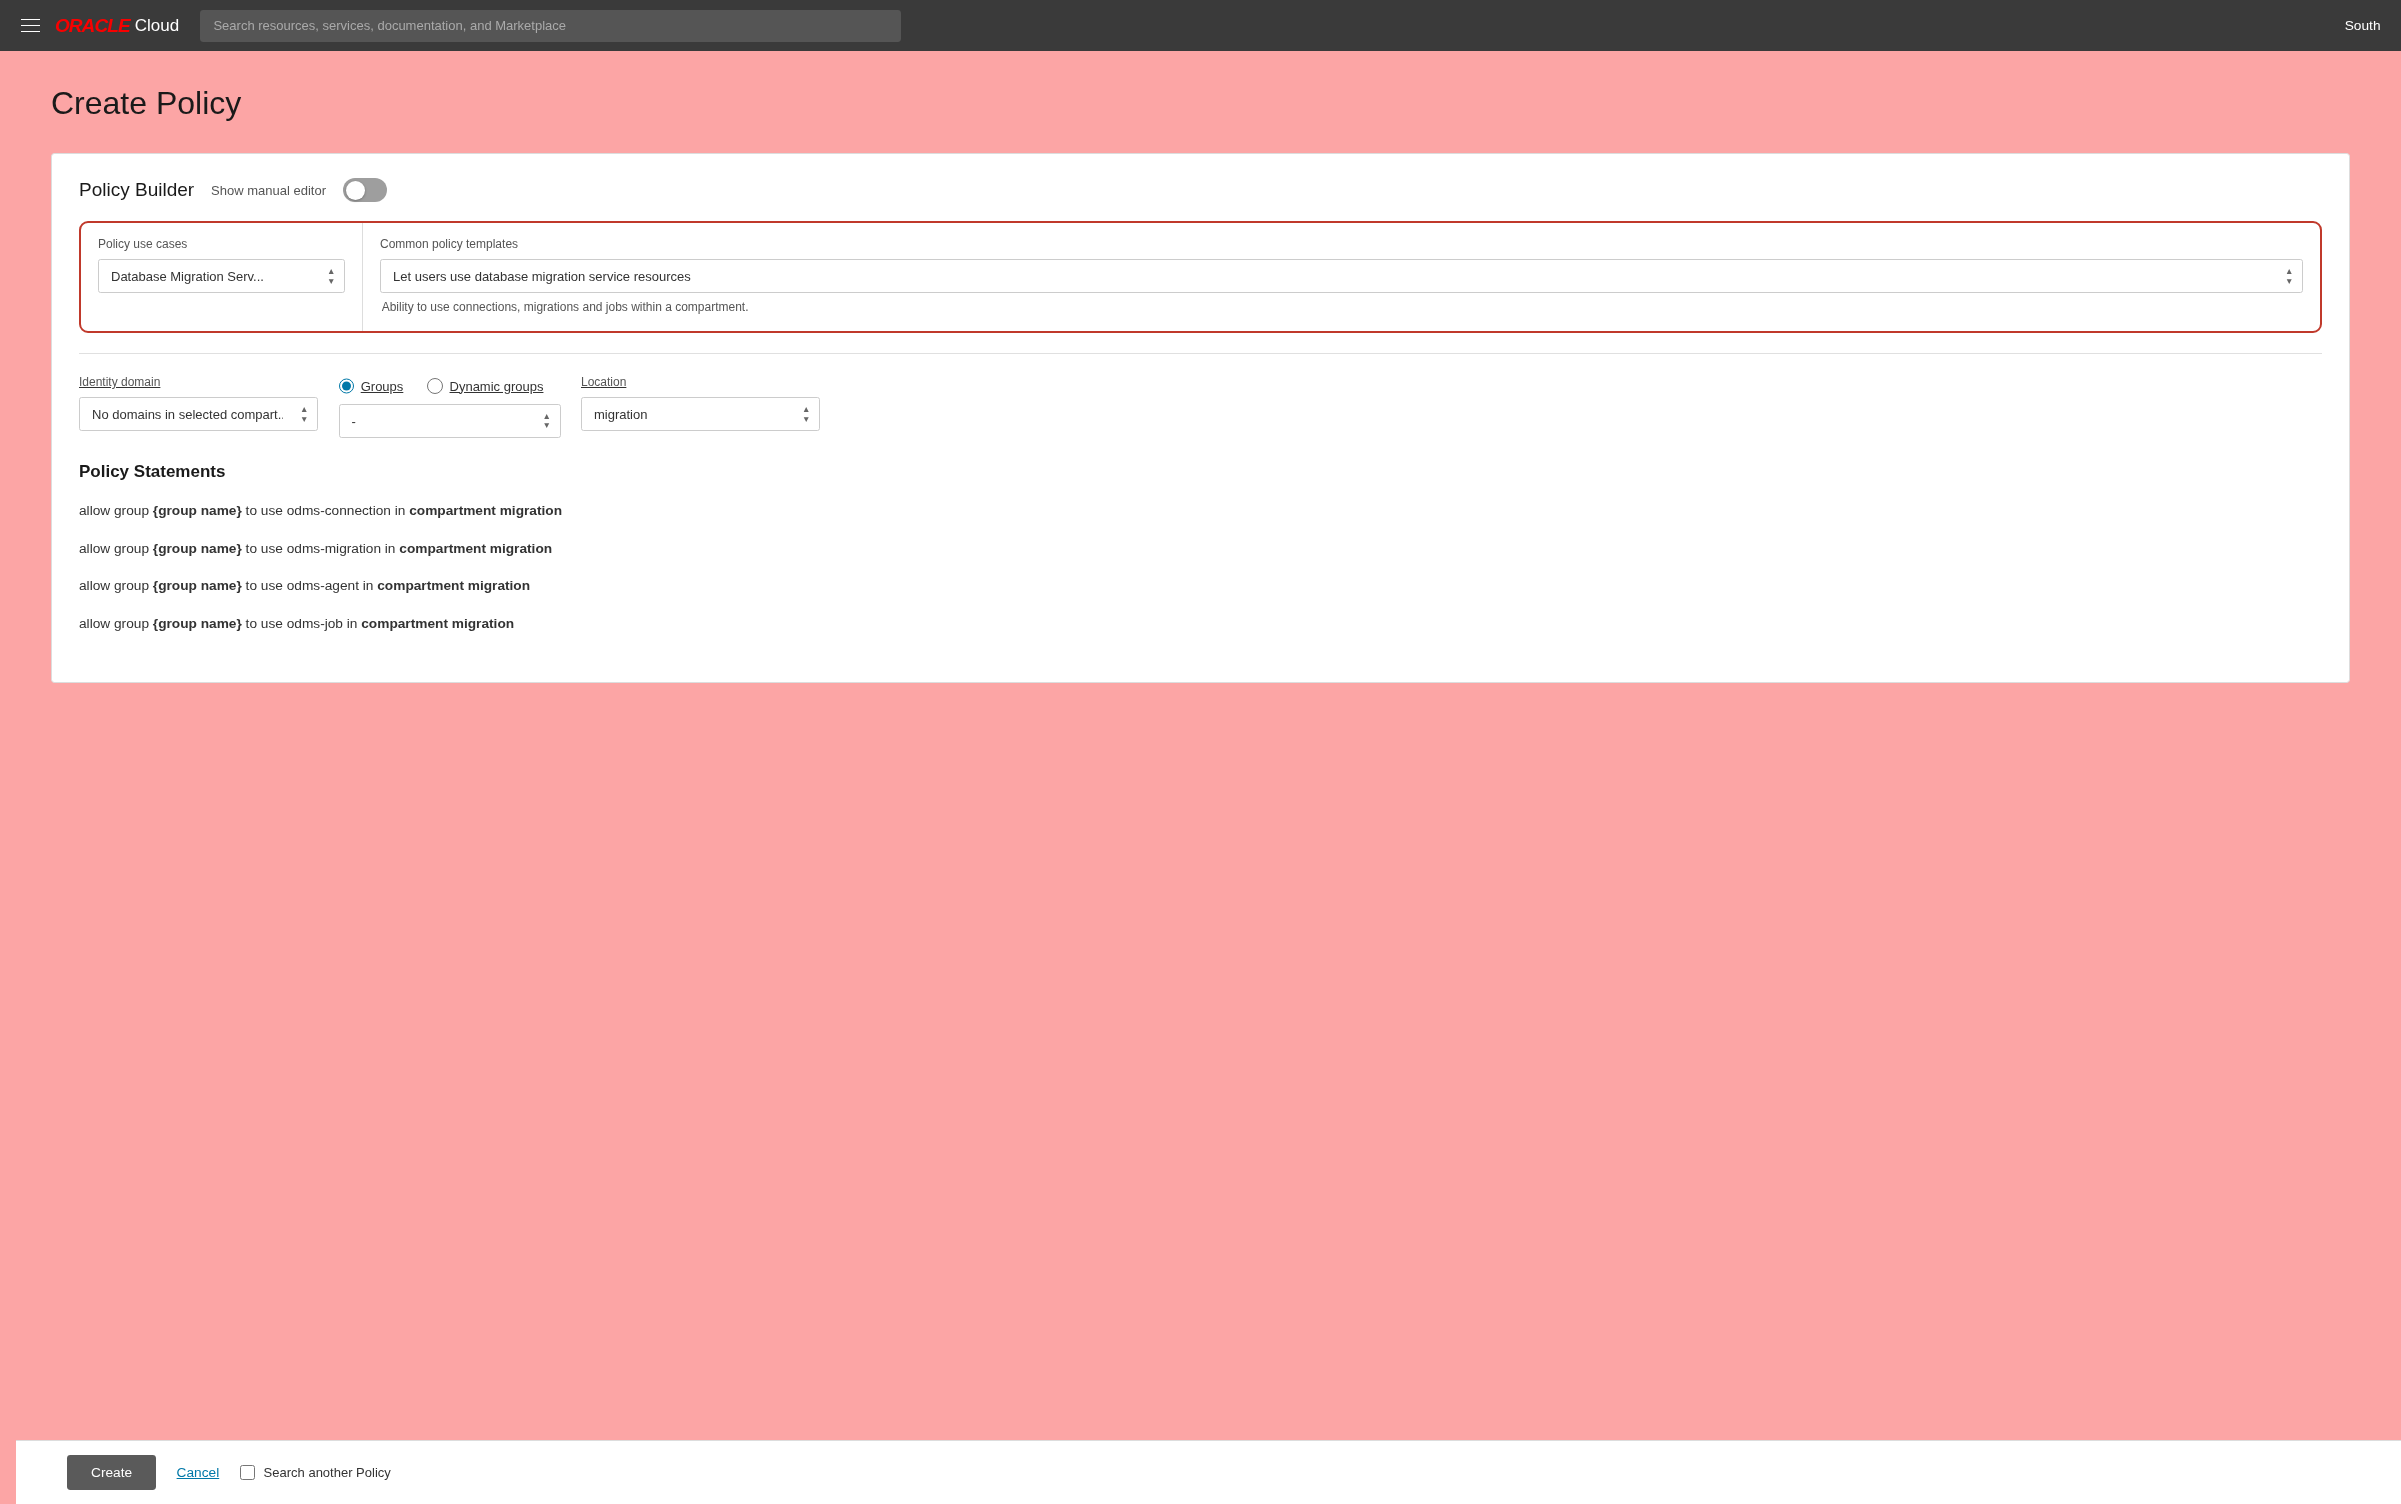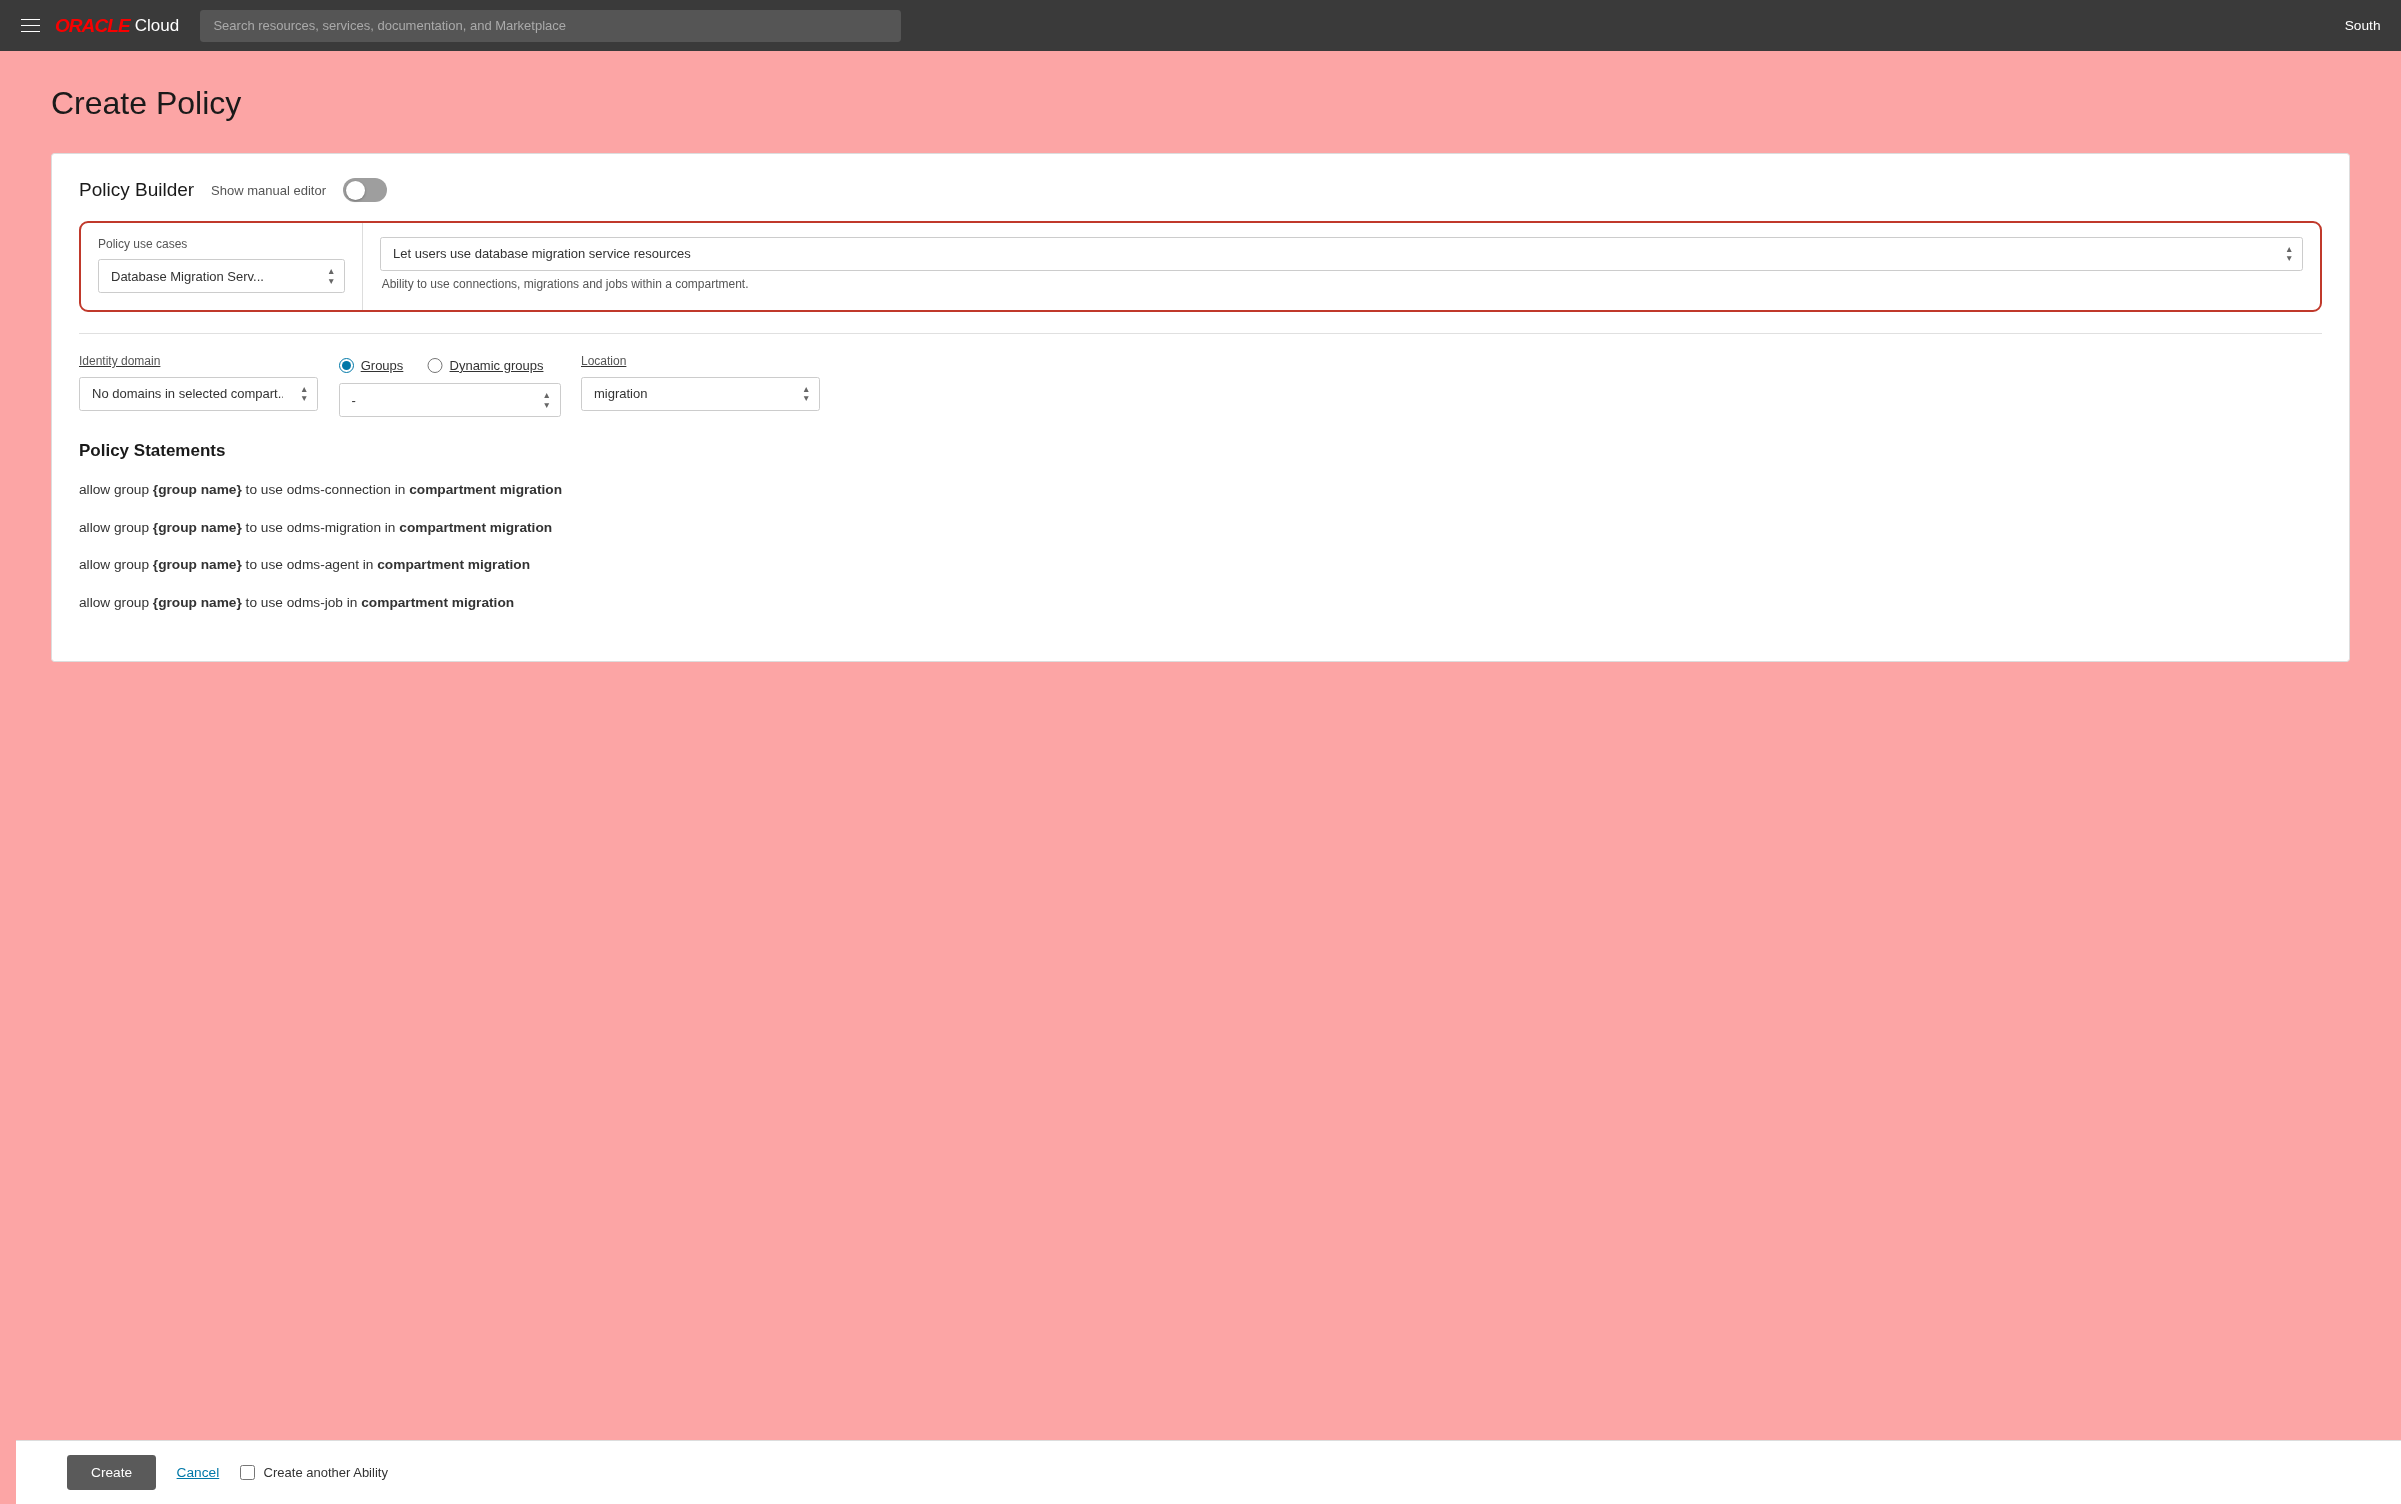--- a/index.html
+++ b/index.html
@@ -302,20 +302,21 @@
             <option>Identity</option>
           </select>
           <div class="select-arrow">
             <span>▲</span>
               <span>▼</span>
           </div>
         </div>
       </div>
 
       <div class="common-policy-col">
+        <div class="field-label">Common policy templates</div>
         <div class="select-wrapper">
           <select>
             <option>Let users use database migration service resources</option>
             <option>Let users manage all resources</option>
             <option>Let users read all resources</option>
           </select>
           <div class="select-arrow">
             <span>▲</span>
               <span>▼</span>
           </div>
@@ -395,16 +396,16 @@
     </div>
 
   </div>
 </div>
 
 <div class="page-footer">
   <button class="btn-create">Create</button>
   <button class="btn-cancel">Cancel</button>
   <div class="create-another-wrap">
     <input type="checkbox" style="">
-    <span>Create another Ability</span>
+    <span>Search another Policy</span>
   </div>
 </div>
 
 
 </body></html>

